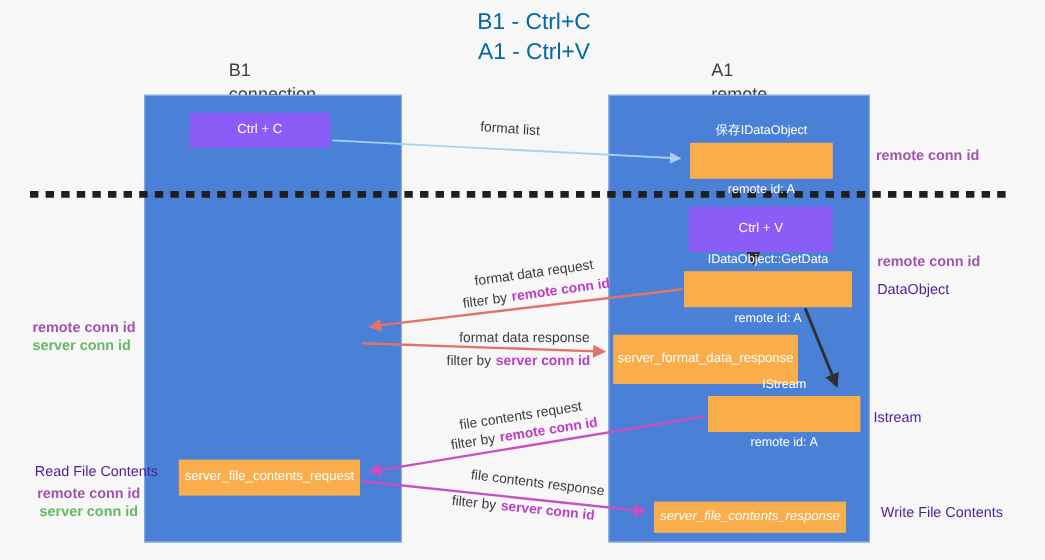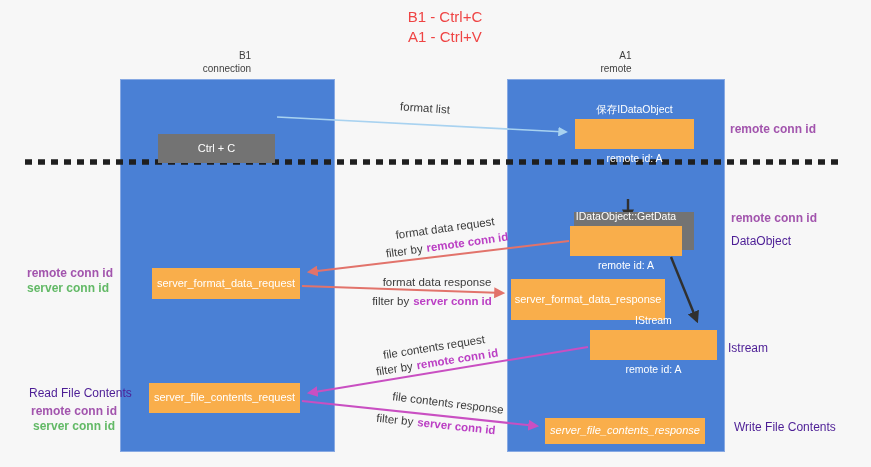--- a/index.html
+++ b/index.html
@@ -4,41 +4,41 @@
 <style>
   html,body { margin:0; padding:0; background:#f7f7f7; }
   .stage {
     position:relative; width:871px; height:467px; overflow:hidden;
     background:#f7f7f7;
     font-family:"Liberation Sans", sans-serif;
     color:#3c3c3c;
   }
   .title {
     position:absolute; left:445px; top:7px; transform:translateX(-50%);
-    text-align:center; font-size:15px; line-height:1.3; color:#ef4444;
+    text-align:center; font-size:19px; line-height:1.3; color:#0369a1;
   }
   .col-header {
     position:absolute; transform:translateX(-50%);
-    text-align:right; font-size:10px; line-height:1.3; color:#3f3f3f;
+    text-align:left; font-size:15px; line-height:1.3; color:#3f3f3f;
   }
   .column {
     position:absolute; top:79px; height:373px;
     background:#4a80d5; border:1px solid #87a9e3; box-sizing:border-box;
     z-index:1;
   }
   .col-left  { left:120px; width:215px; }
   .col-right { left:507px; width:218px; }
   svg.overlay { position:absolute; left:0; top:0; z-index:2; pointer-events:none; }
   .box {
     position:absolute; z-index:3;
     display:flex; flex-direction:column; align-items:center; justify-content:center;
     color:#ffffff; font-size:11px; line-height:1.25; text-align:center;
     white-space:nowrap;
   }
-  .green  { background:#737373;margin-top:40px; }
+  .green  { background:#8b5cf6; }
   .orange { background:#f9ae4b;gap:36px; }
   .mid {
     position:absolute; z-index:3; white-space:nowrap;
     font-size:11.5px; color:#3c3c3c;
   }
   .mid .id { font-weight:bold; color:#bb3fc4; margin-left:4px; }
   .side {
     position:absolute; z-index:3; white-space:nowrap; font-size:12px; color:#4c1d95;
   }
   .side.purple { color:#a254ad; font-weight:bold; }
@@ -105,28 +105,25 @@
 
   <div class="box orange" style="left:575px; top:119px; width:119px; height:30px; font-size:10.5px;">
     <div>保存IDataObject</div>
     <div>remote id: A</div>
   </div>
 
   <div class="box green" style="left:574px; top:172px; width:120px; height:38px;">
     <div>Ctrl + V</div>
   </div>
 
-  <div class="box orange" style="left:570px; top:226px; width:112px; height:30px; font-size:10.5px;">
+  <div class="box orange" style="left:570px; top:226px; width:140px; height:30px; font-size:10.5px;">
     <div>IDataObject::GetData</div>
     <div>remote id: A</div>
   </div>
 
-  <div class="box orange" style="left:152px; top:268px; width:148px; height:31px;">
-    <div>server_format_data_request</div>
-  </div>
 
   <div class="box orange" style="left:511px; top:279px; width:154px; height:41px;">
     <div>server_format_data_response</div>
   </div>
 
   <div class="box orange" style="left:590px; top:330px; width:127px; height:30px; font-size:10.5px;">
     <div>IStream</div>
     <div>remote id: A</div>
   </div>
 

